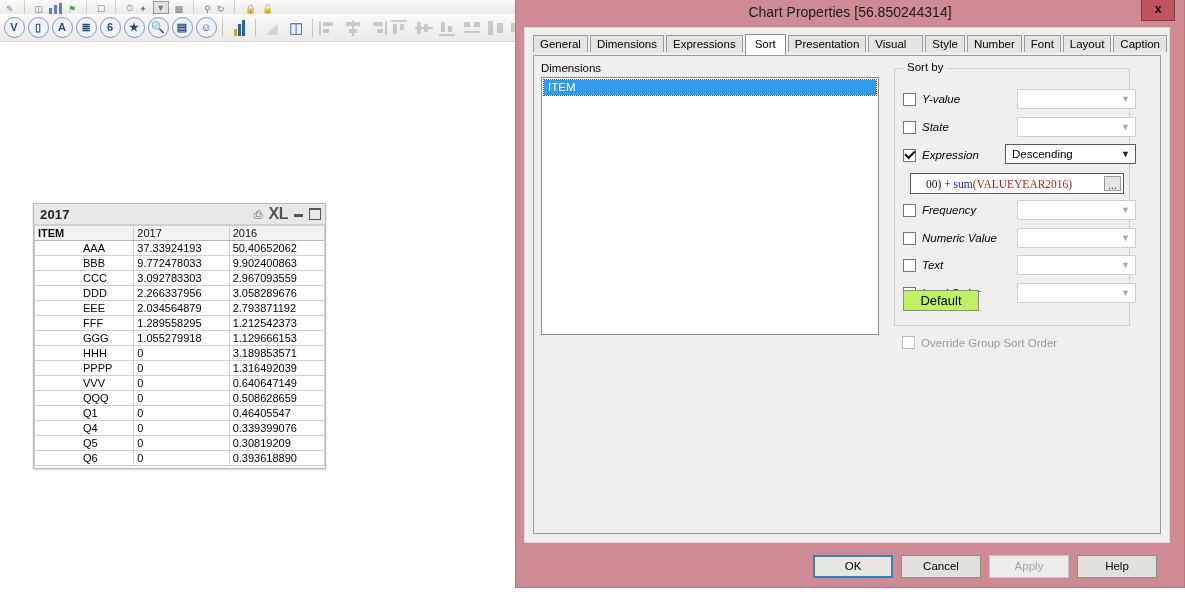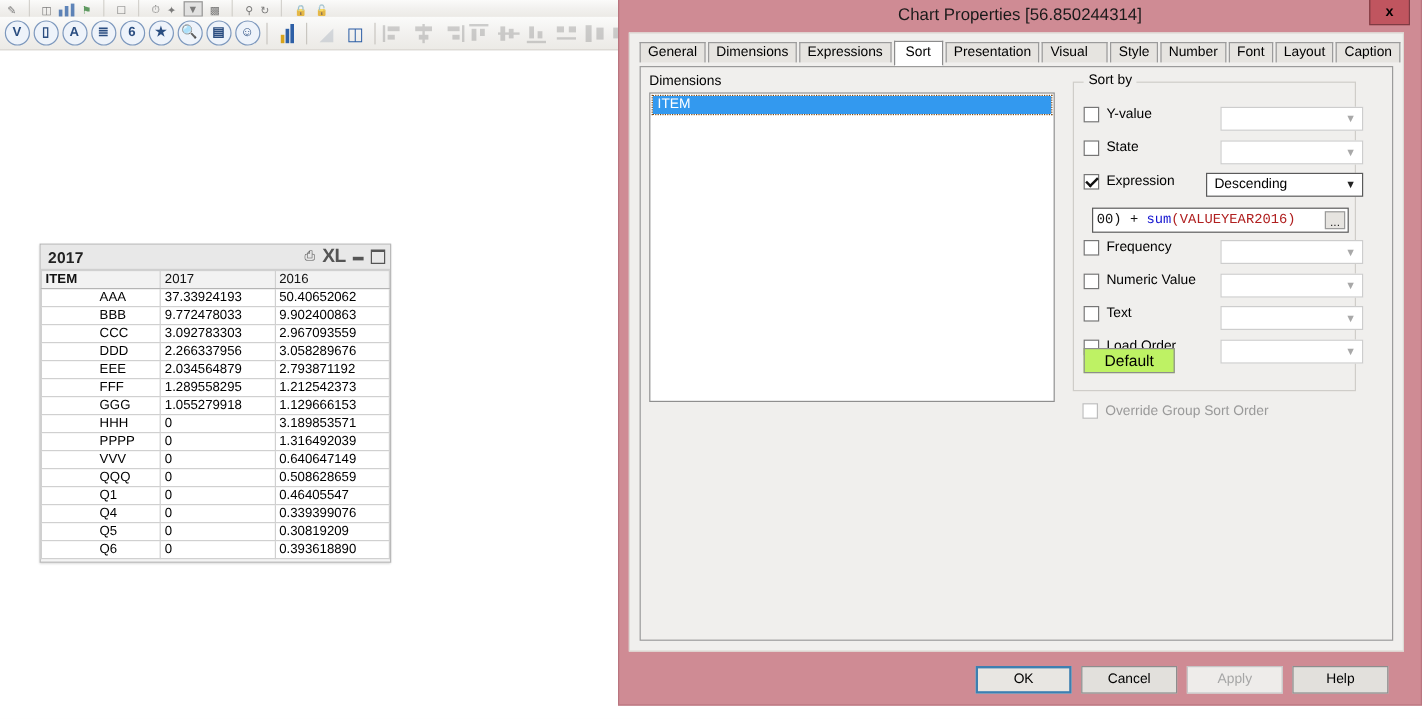--- a/index.html
+++ b/index.html
@@ -169,21 +169,21 @@
     border: 1px solid #cfcdc9;
     box-sizing: border-box;
   }
   .groupbox-title {
     position: absolute; left: 8px; top: -8px;
     background: #f0efed; padding: 0 4px;
     font-size: 11.5px; color: #000;
   }
   .sortrow {
     position: absolute; left: 8px; height: 20px;
-    width: 220px; display: flex; align-items: flex-start;
+    width: 220px; display: flex; align-items: center; font-style: italic;
   }
   .cbx {
     width: 13px; height: 13px; box-sizing: border-box;
     border: 1px solid #767676; background: #fff;
     display: inline-flex; align-items: center; justify-content: center;
     margin-right: 6px; flex: none;
   }
   .cbx.checked::before {
     content: "";
     width: 8px; height: 4px;
@@ -206,21 +206,21 @@
   .combo.active .arrow { color: #222; }
 
   .exprbox {
     position: absolute; left: 15px; top: 104px;
     width: 214px; height: 21px;
     box-sizing: border-box;
     background: #ffffff; border: 1px solid #5a5a5a;
     display: flex; align-items: center;
     font-size: 11.5px; overflow: hidden;
   }
-  .exprbox .code { padding-left: 3px; white-space: nowrap; font-family: Liberation Mono, monospace; }
+  .exprbox .code { padding-left: 15px; white-space: nowrap; font-family: Liberation Serif, serif; }
   .exprbox .c-dark { color: #111; }
   .exprbox .c-blue { color: #1414d0; }
   .exprbox .c-red { color: #b02020; }
   .exprbox .ellipsis-btn {
     position: absolute; right: 2px; top: 2px;
     width: 17px; height: 15px; box-sizing: border-box;
     background: #e6e4e0; border: 1px solid #9b9b9b;
     font-size: 10px; color: #222;
     display: flex; align-items: flex-end; justify-content: center;
     line-height: 8px;

